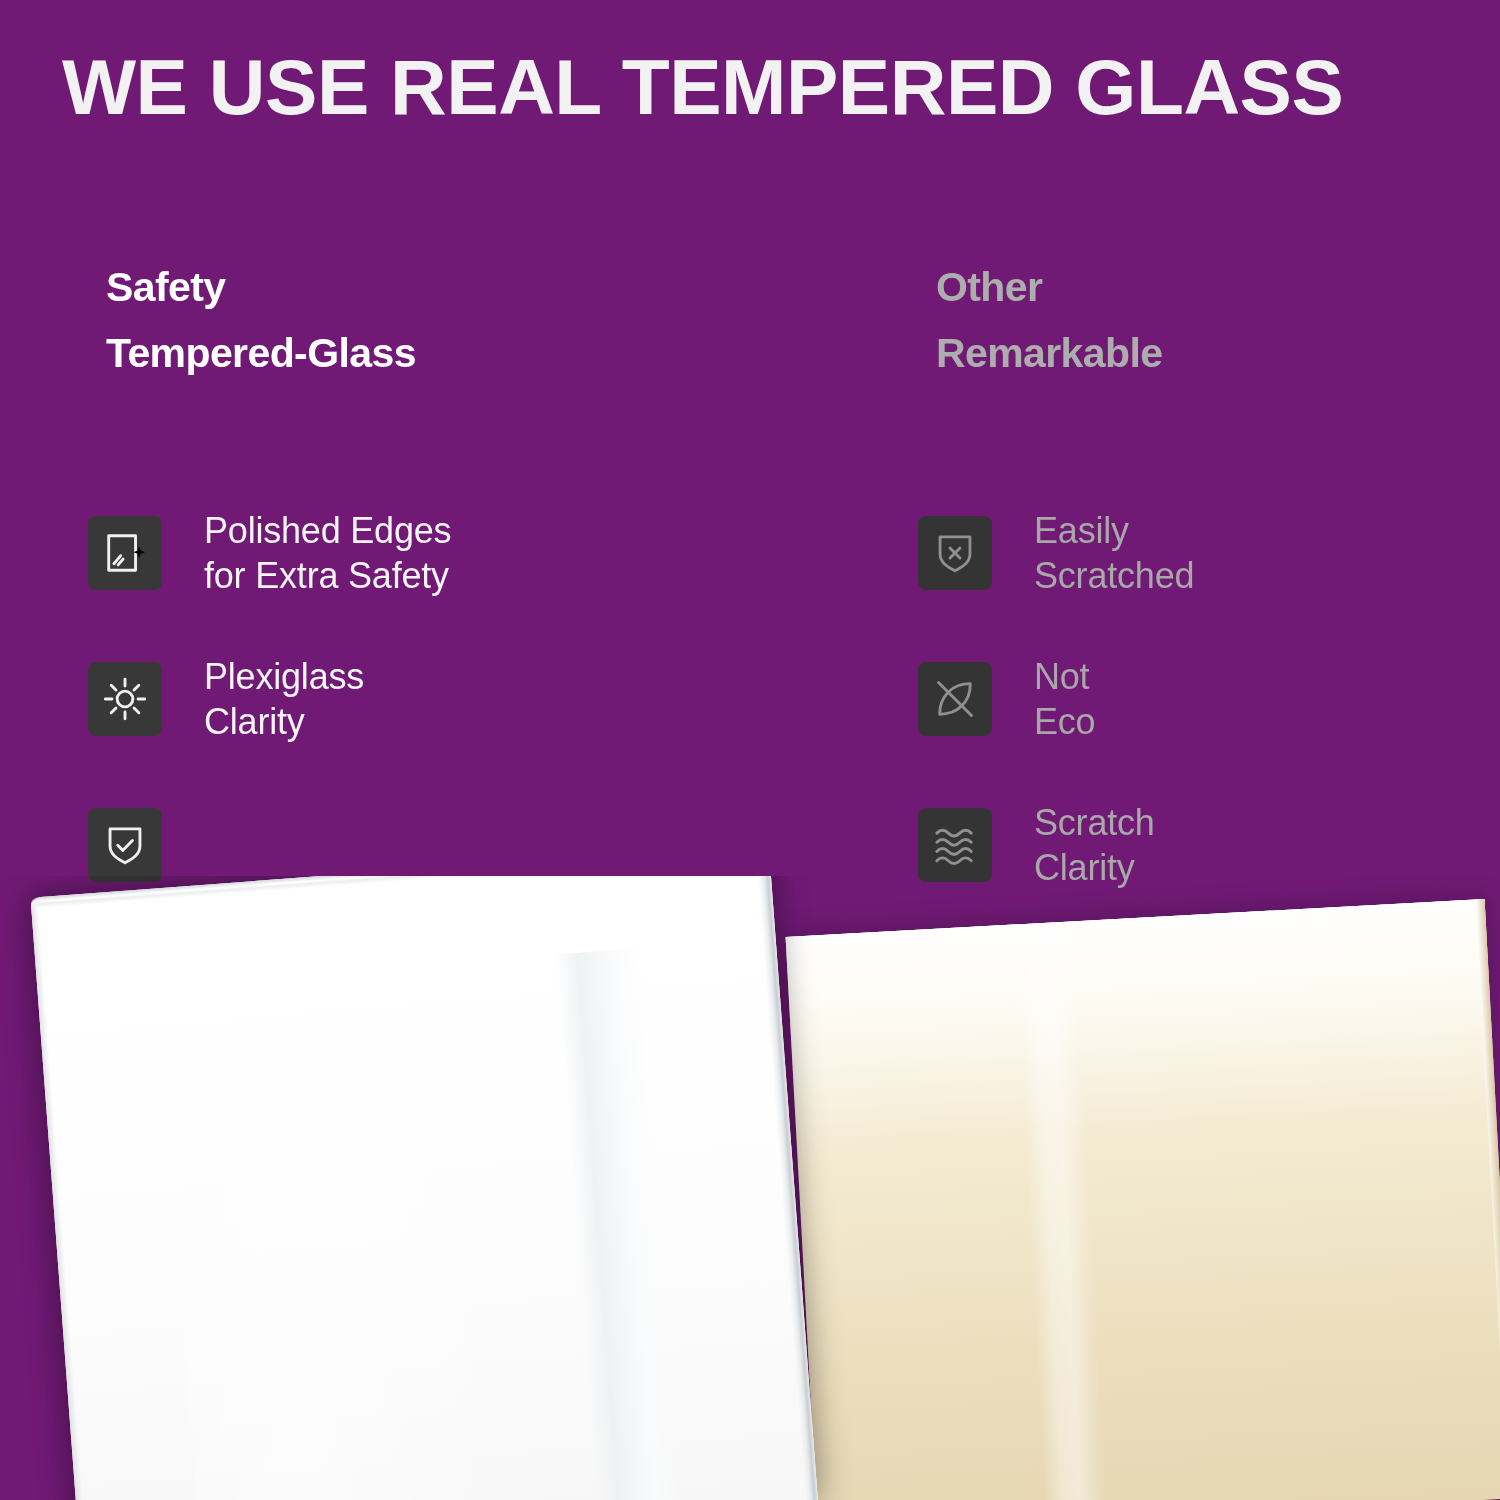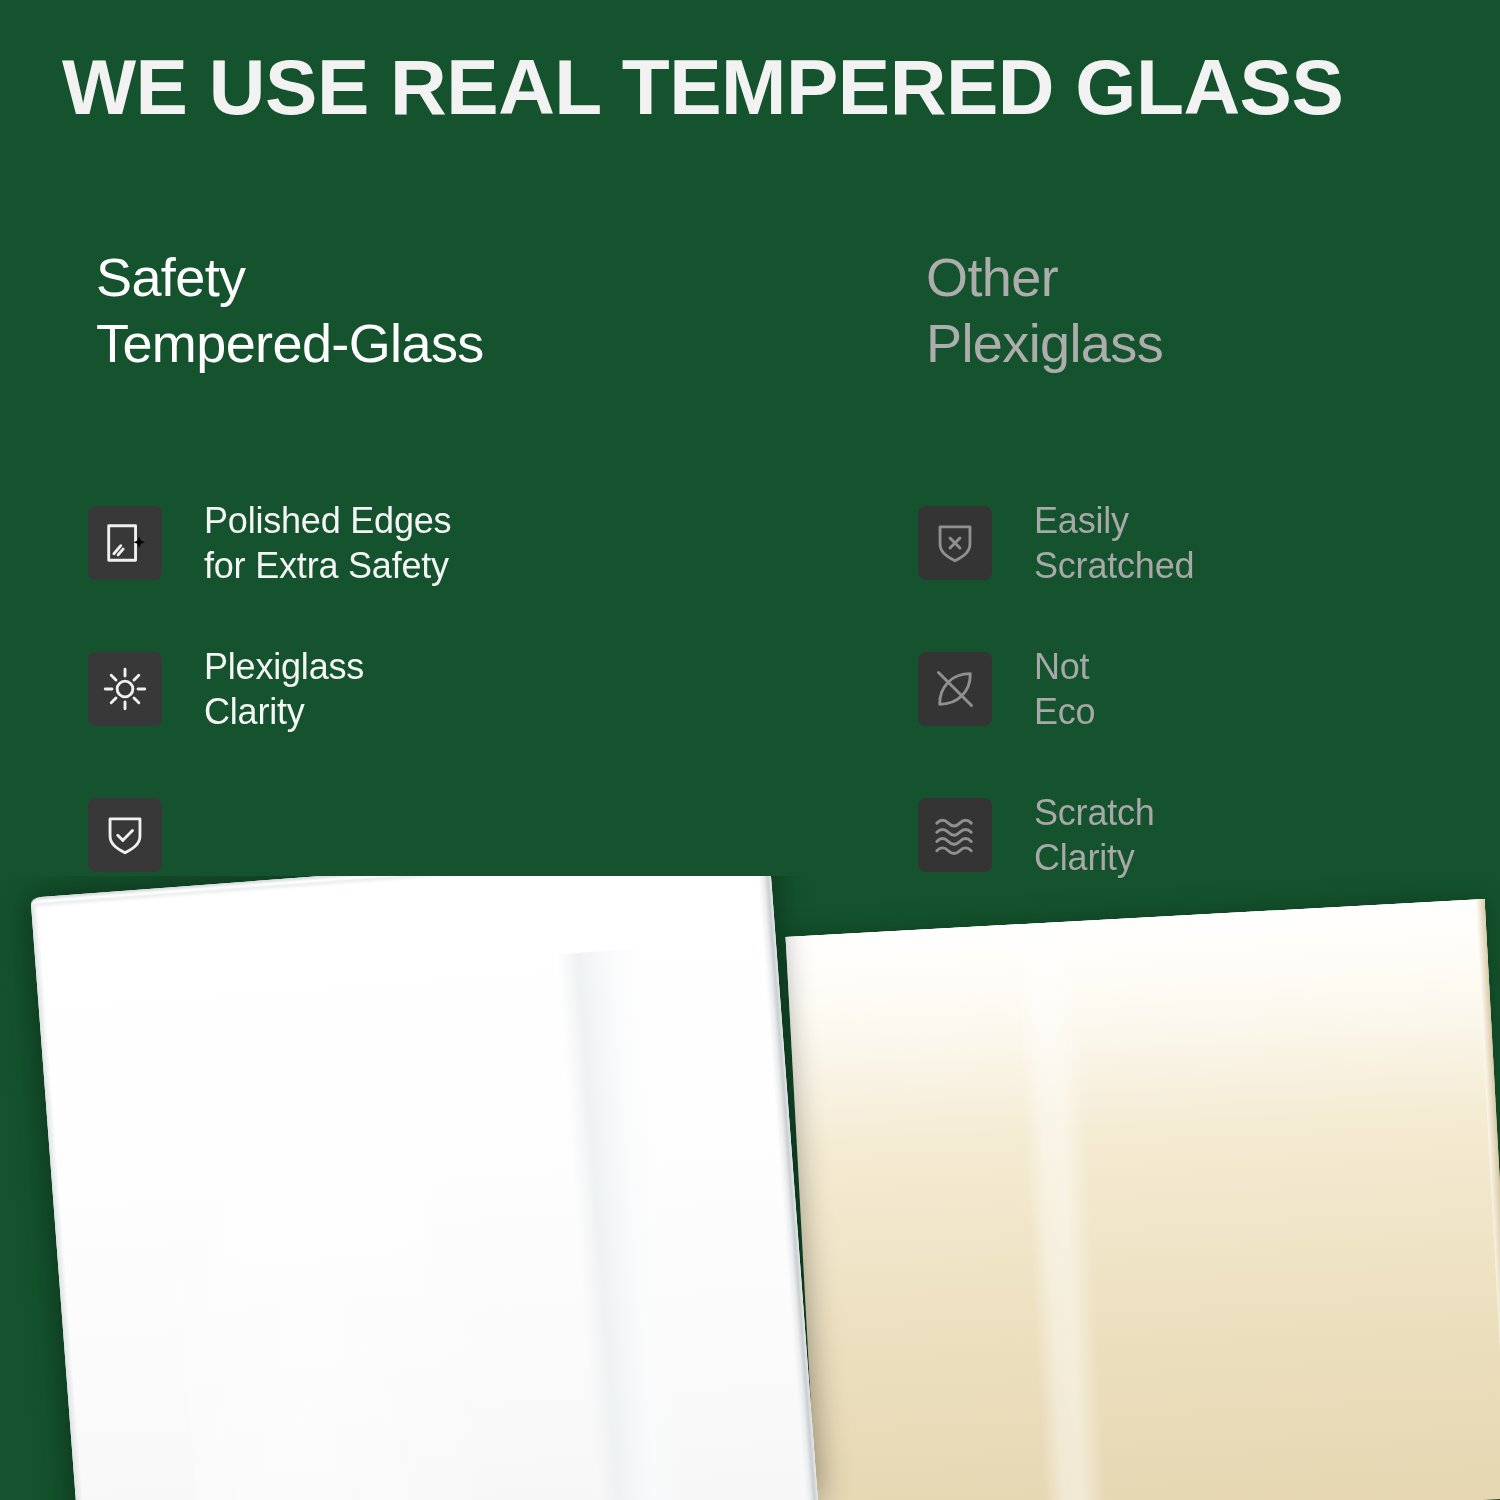--- a/index.html
+++ b/index.html
@@ -4,21 +4,21 @@
 <style>
   html, body {
     margin: 0;
     padding: 0;
     background: #1c1c1c;
   }
   .stage {
     position: relative;
     width: 1500px;
     height: 1500px;
-    background: #14532d;
+    background: #701a75;
     overflow: hidden;
     font-family: "Liberation Sans", sans-serif;
     -webkit-font-smoothing: antialiased;
   }
 
   
   .title {
     position: absolute;
     left: 62px;
     top: 44px;
@@ -44,25 +44,25 @@
   }
   .col {
     position: absolute;
     top: 0;
   }
   .col-left  { left: 88px;  width: 760px; }
   .col-right { left: 918px; width: 560px; }
 
   .col-heading {
     font-family: "Liberation Sans", sans-serif;
-    font-weight: normal;
-    font-size: 54px;
+    font-weight: bold;
+    font-size: 41px;
     line-height: 66px;
     letter-spacing: -0.6px;
-    margin: 8px;
+    margin: 18px;
     white-space: pre-line;
   }
   .col-left .col-heading  { color: #ffffff; }
   .col-right .col-heading { color: #adadad; }
 
   .features {
     margin-top: 92px;
   }
   .feature {
     display: flex;
@@ -281,21 +281,21 @@
               <path d="M8.2 12.1l2.7 2.7 5-5.1"></path>
             </svg>
           </div>
         </div>
 
       </div>
     </div>
 
     <div class="col col-right">
       <div class="col-heading">Other
-Plexiglass</div>
+Remarkable</div>
 
       <div class="features">
 
         <div class="feature">
           <div class="feature-icon">
             <svg viewBox="0 0 24 24" fill="none" stroke-width="1.5" stroke-linecap="round" stroke-linejoin="round">
               <path d="M4.2 3.6h15.6v9.1c0 4.3-4.1 6.7-7.8 8.6-3.7-1.9-7.8-4.3-7.8-8.6z"></path>
               <path d="M9.4 9.4l5.2 5.2M14.6 9.4l-5.2 5.2"></path>
             </svg>
           </div>

